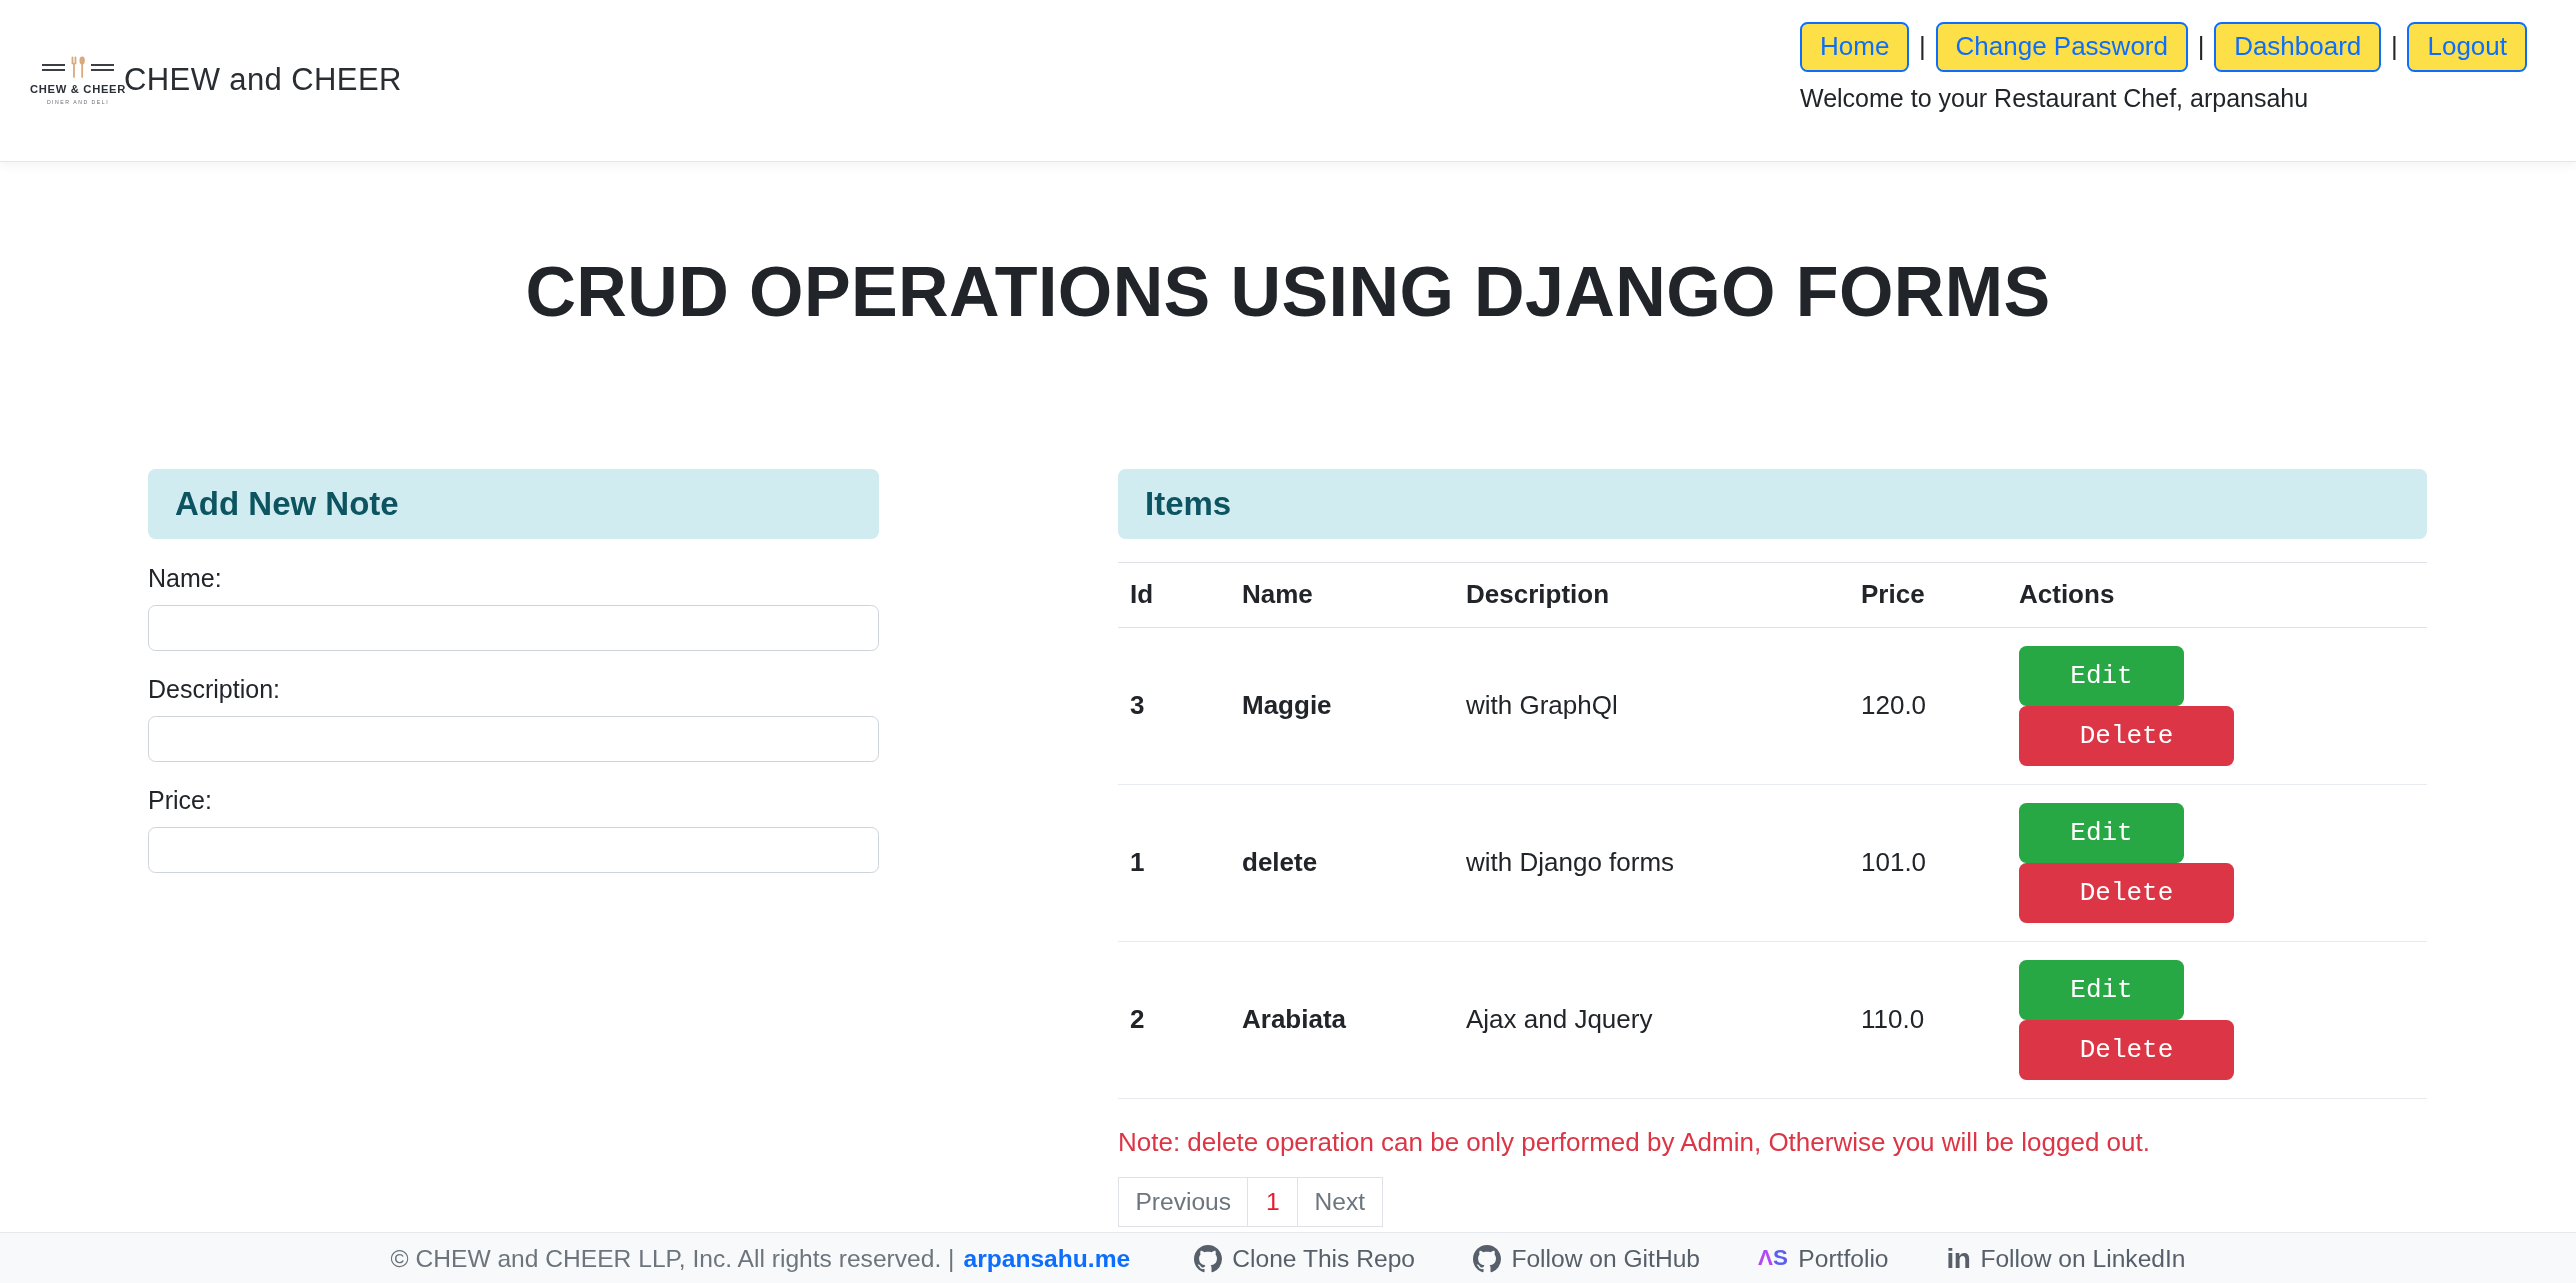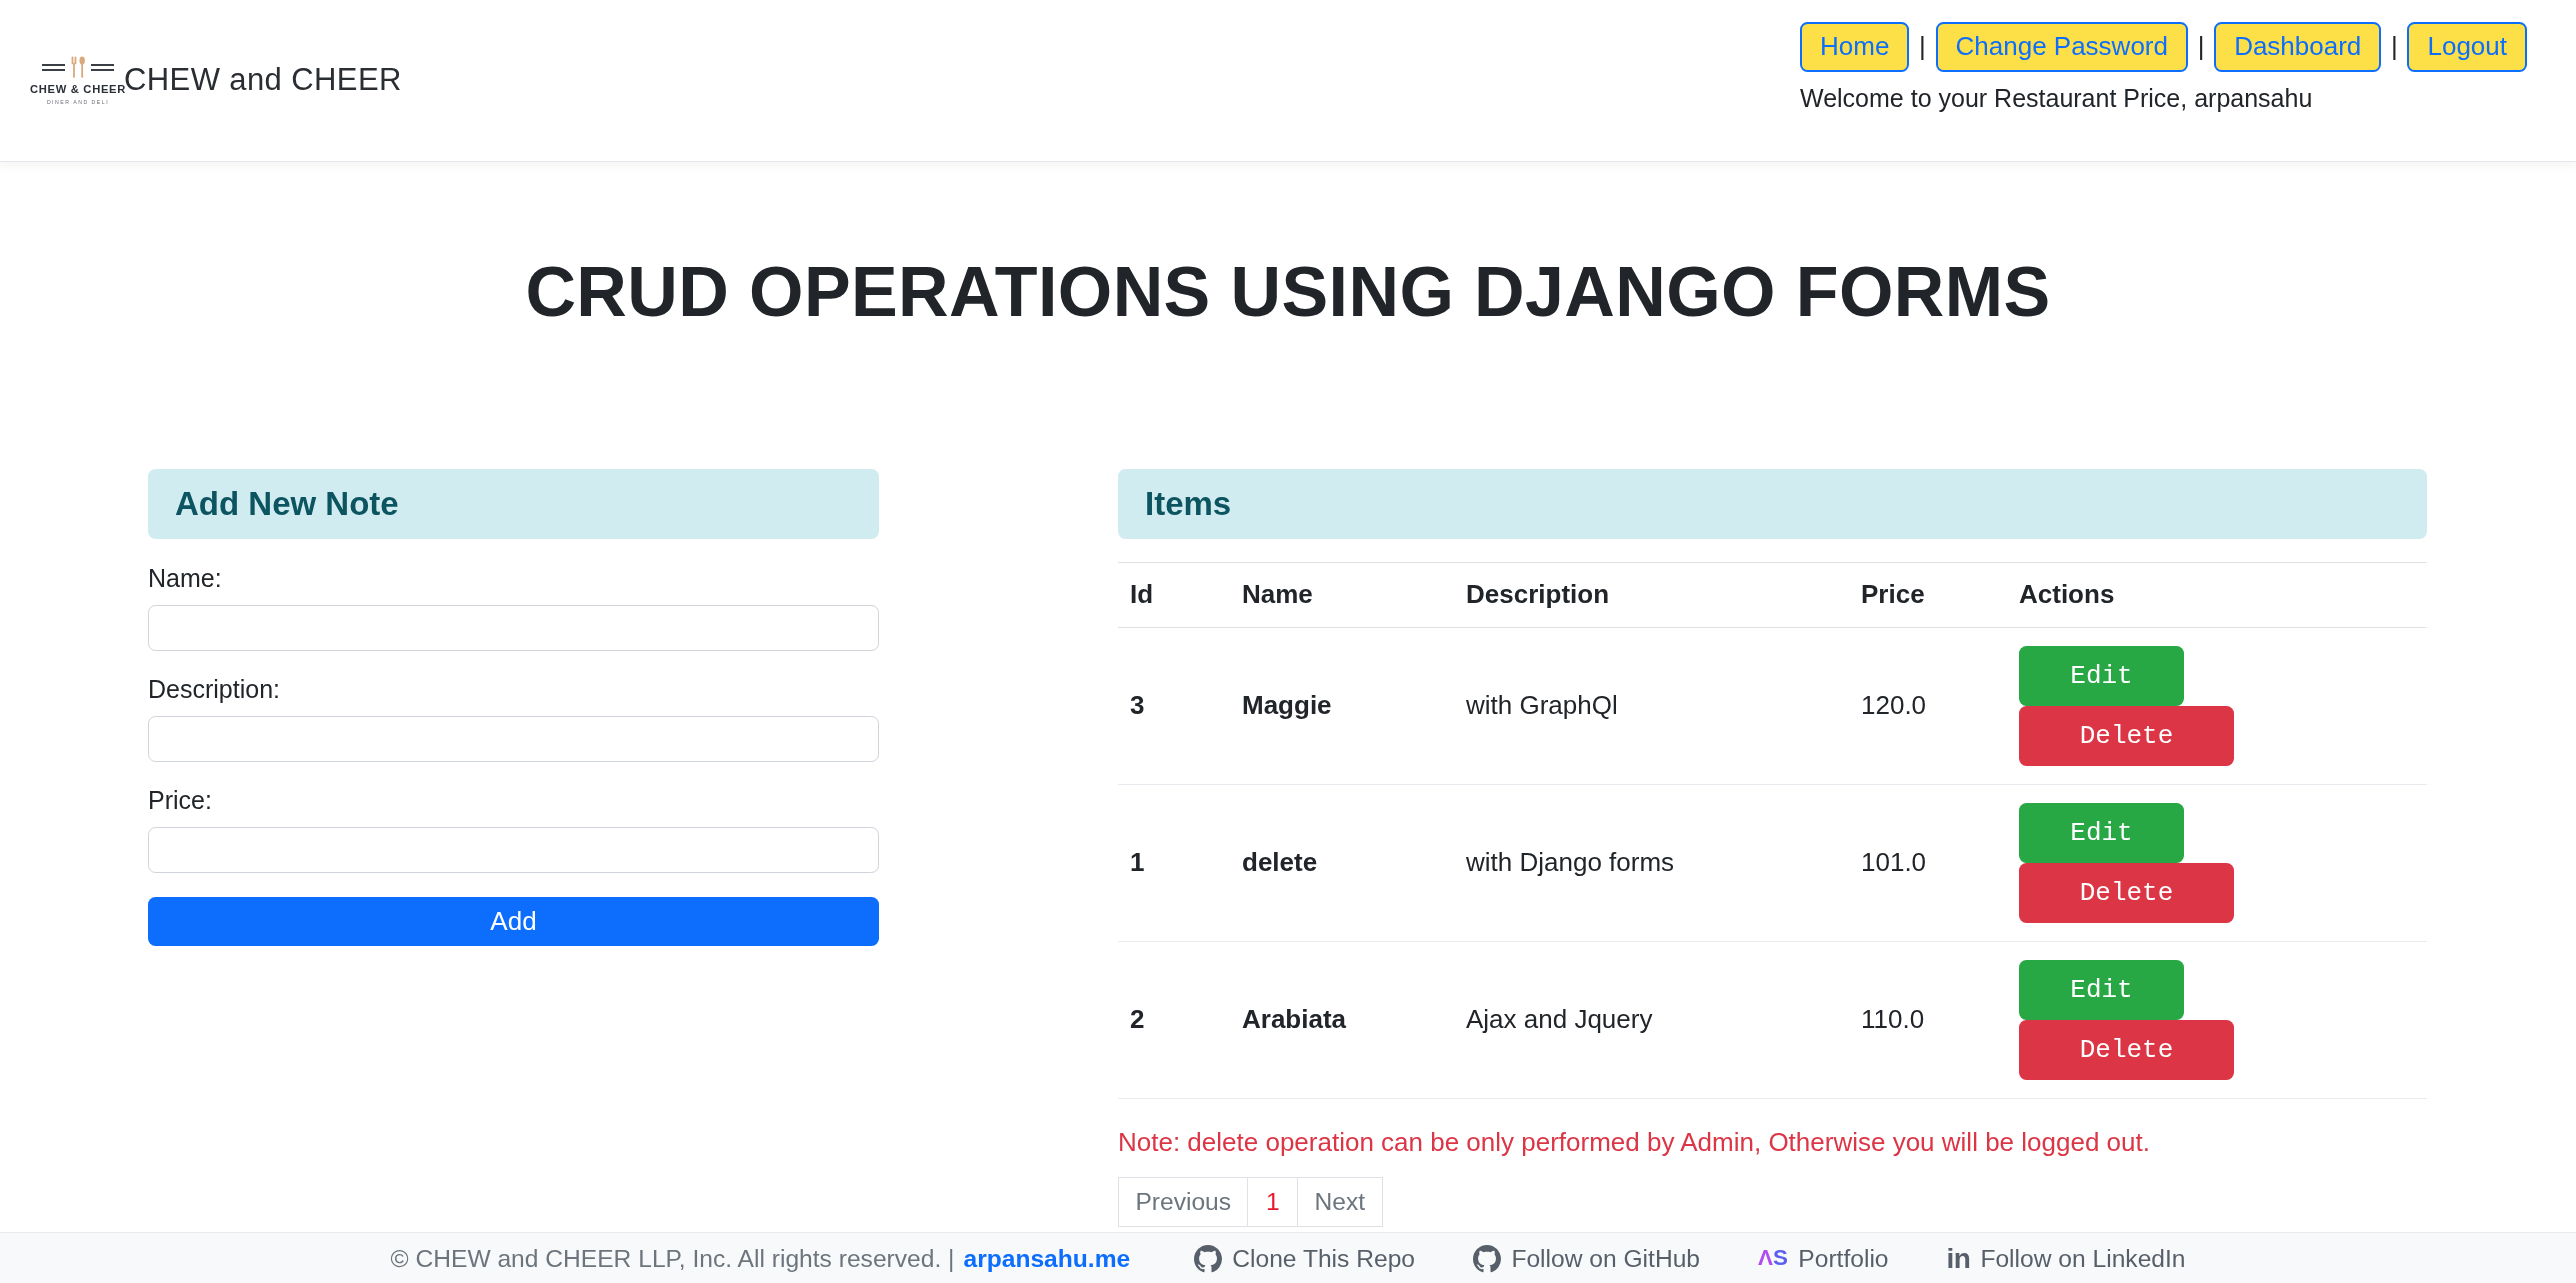--- a/index.html
+++ b/index.html
@@ -152,41 +152,40 @@
   <div class="header-right">
     <div class="nav-row">
       <button class="nav-btn">Home</button>
       <span class="nav-sep">|</span>
       <button class="nav-btn">Change Password</button>
       <span class="nav-sep">|</span>
       <button class="nav-btn">Dashboard</button>
       <span class="nav-sep">|</span>
       <button class="nav-btn">Logout</button>
     </div>
-    <div class="welcome-text">Welcome to your Restaurant Price, arpansahu</div>
+    <div class="welcome-text">Welcome to your Restaurant Chef, arpansahu</div>
   </div>
 </header>
 
 <main class="main">
   <h1 class="page-title">CRUD OPERATIONS USING DJANGO FORMS</h1>
 
   <div class="main-row">
 
     <section class="col-left">
       <div class="panel-header">
         <h2>Add New Note</h2>
       </div>
       <form class="add-form">
         <label class="field-label">Name:</label>
         <input type="text" class="text-input" style="">
         <label class="field-label">Description:</label>
         <input type="text" class="text-input" style="">
         <label class="field-label">Price:</label>
         <input type="text" class="text-input" style="">
-        <button type="button" class="add-btn">Add</button>
       </form>
     </section>
 
     <section class="col-right">
       <div class="panel-header">
         <h2>Items</h2>
       </div>
 
       <table class="items-table">
         <thead>

